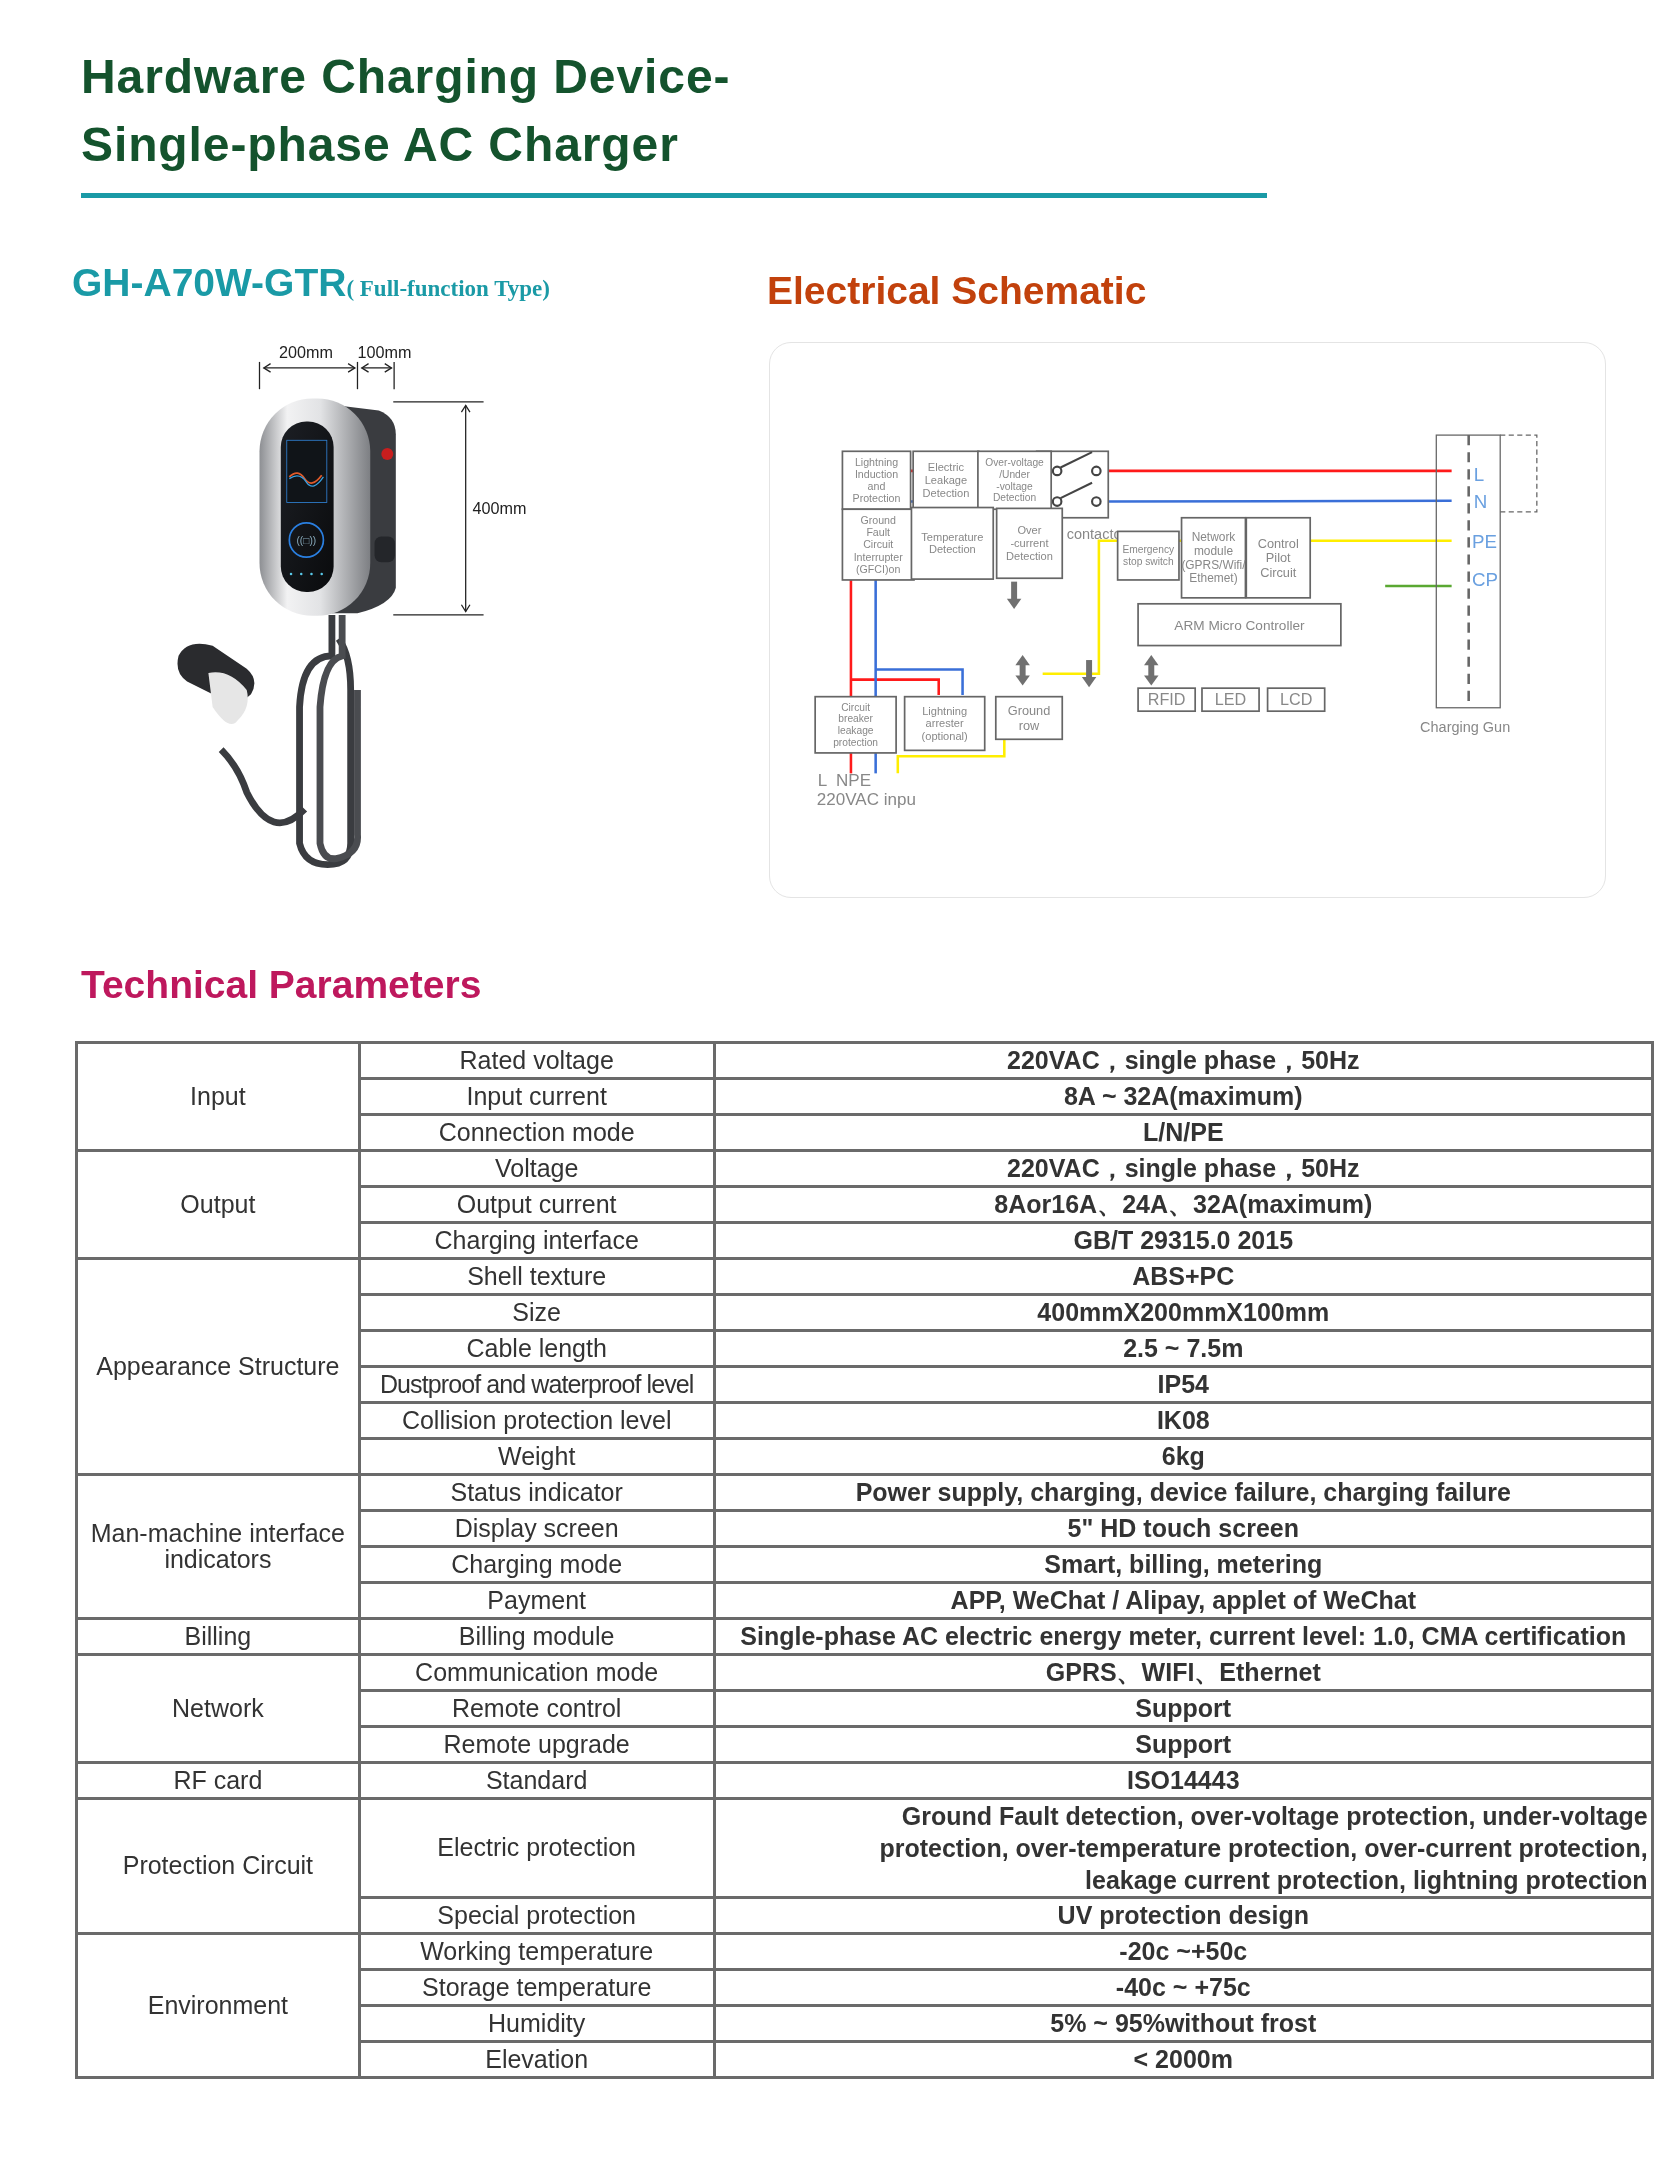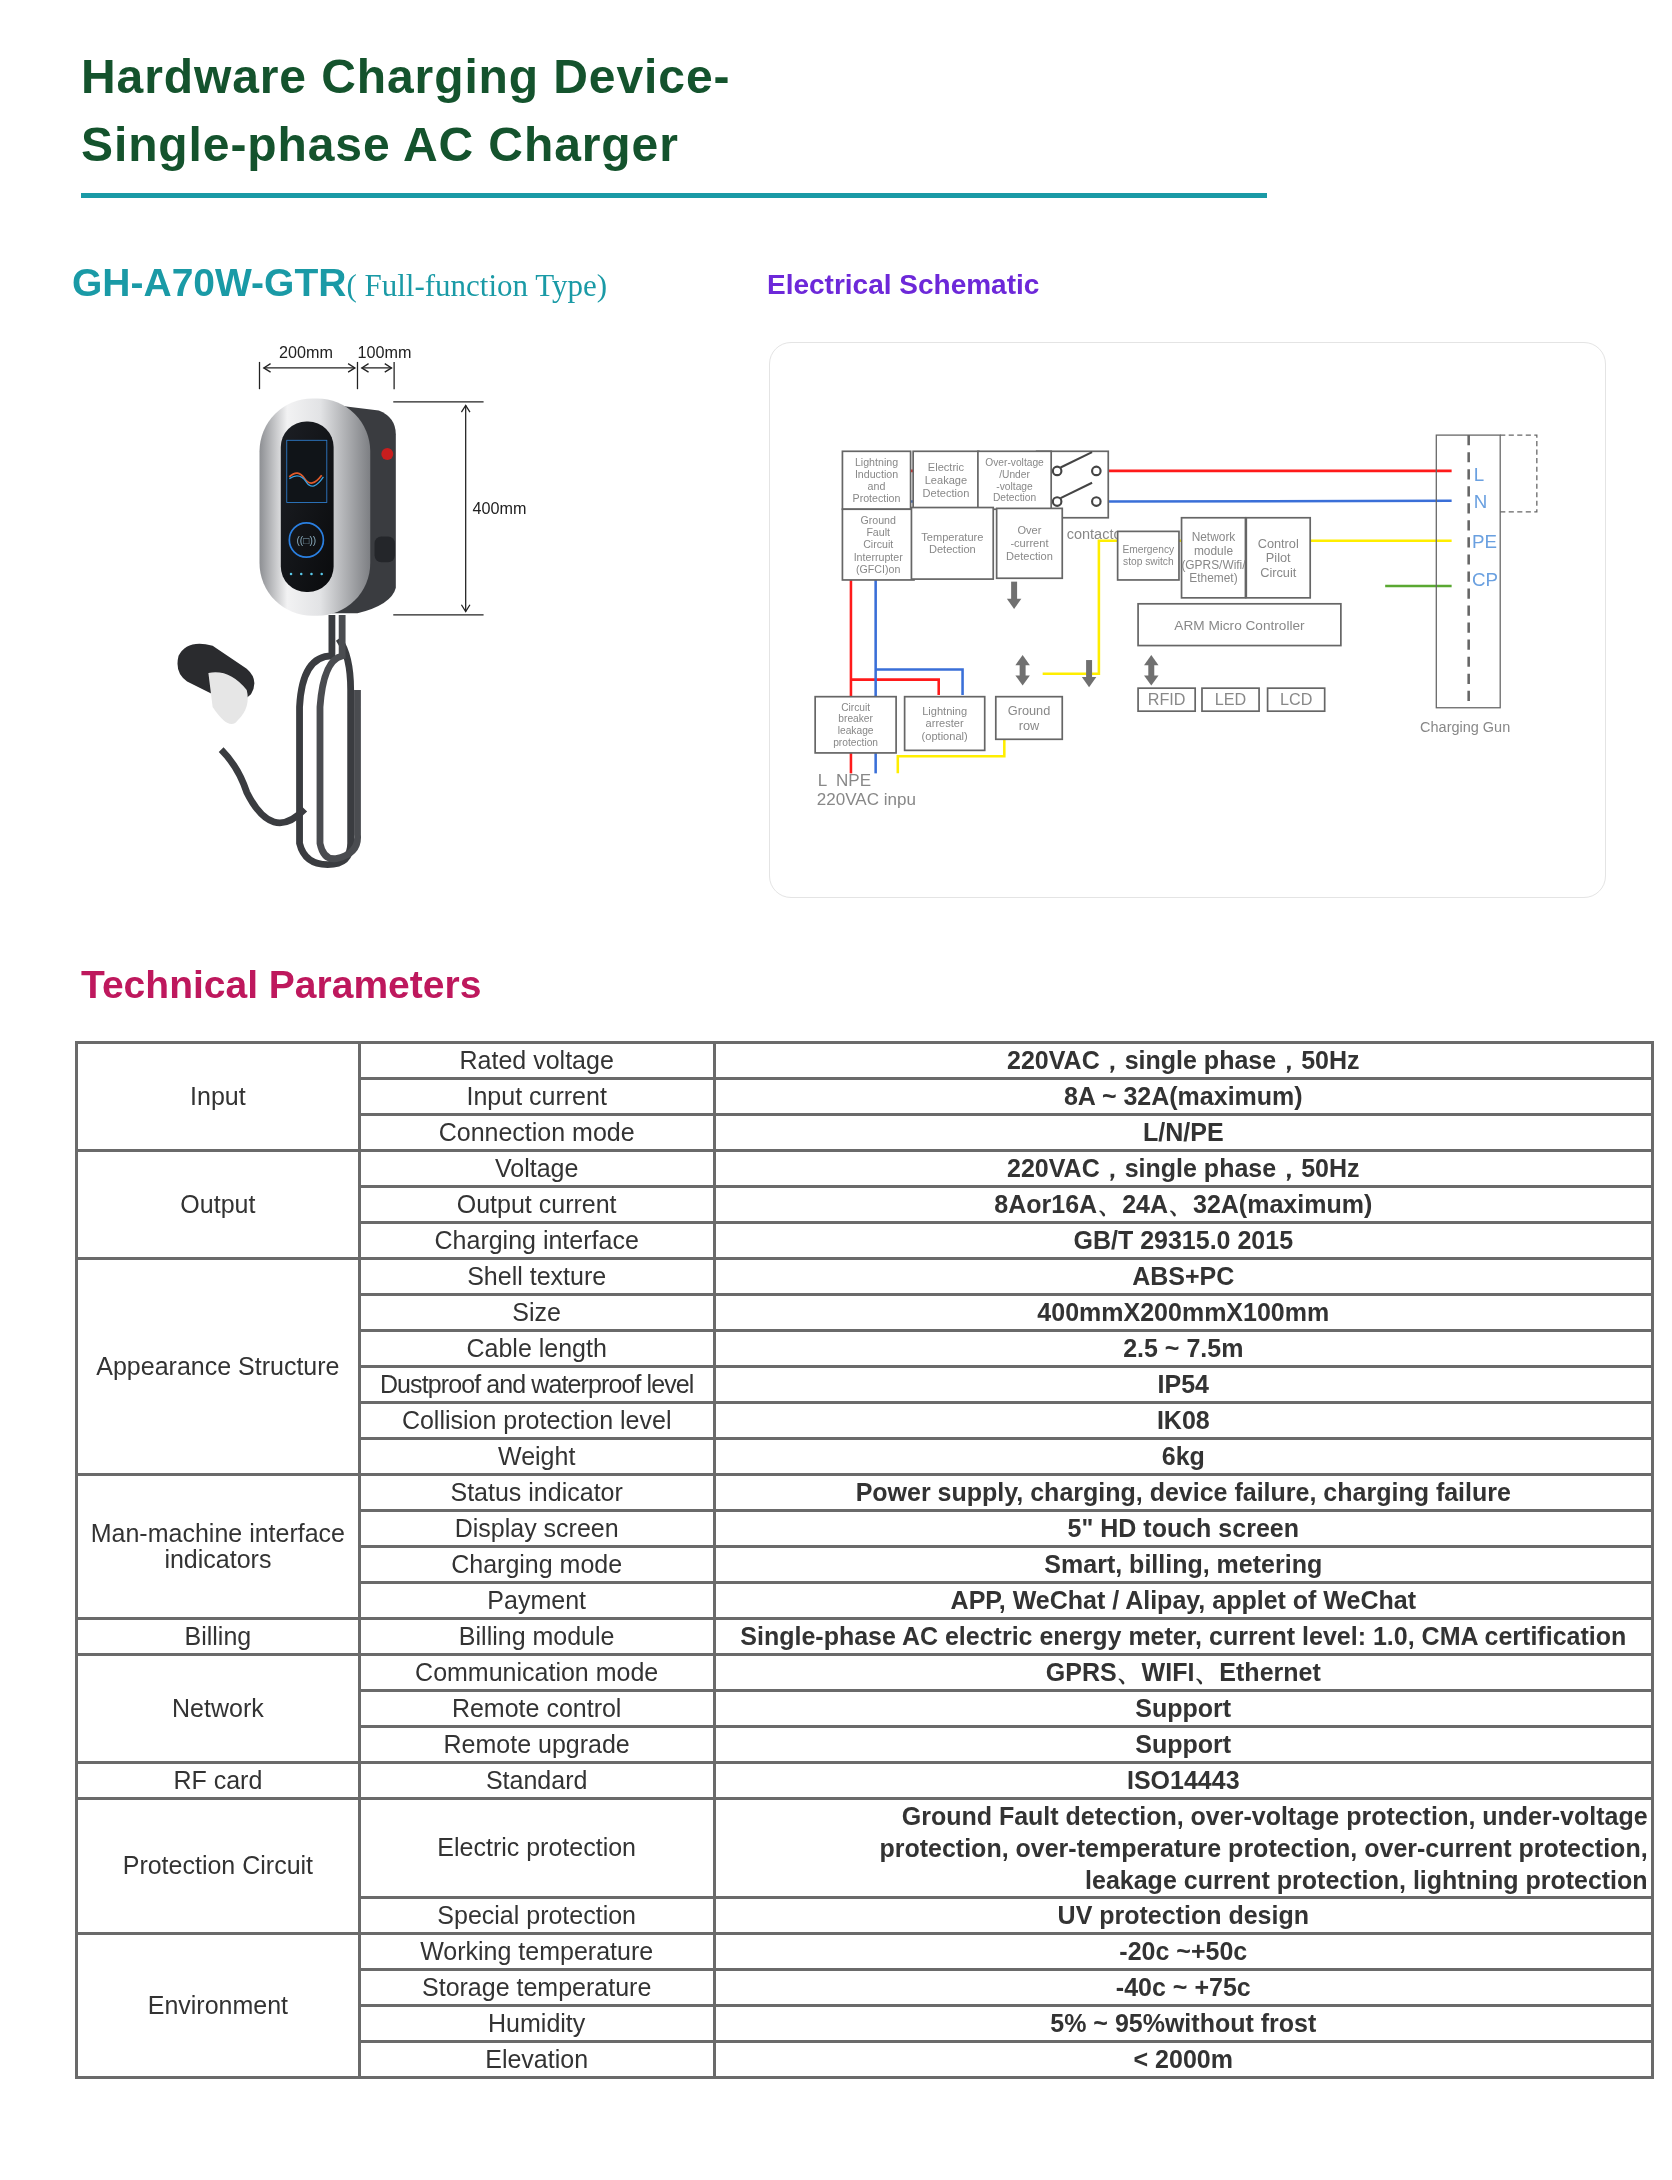--- a/index.html
+++ b/index.html
@@ -4,22 +4,22 @@
 <style>
   html, body { margin: 0; padding: 0; background: #ffffff; }
   body { width: 1673px; height: 2181px; position: relative; overflow: hidden;
          font-family: "Liberation Sans", sans-serif; color: #222; }
   .title { position: absolute; left: 81px; top: 43px; font-size: 48px; font-weight: bold;
            line-height: 68px; letter-spacing: 0.9px; color: #14532d; margin: 0;
            font-family: "Liberation Sans", sans-serif; }
   .title-rule { position: absolute; left: 81px; top: 193px; width: 1186px; height: 5.1px; background: #1a9aa6; }
   .model { position: absolute; left: 72px; top: 261px; font-size: 39px; font-weight: bold; color: #1a9aa6;
            white-space: nowrap; }
-  .model .sub { font-family: "Liberation Serif", serif; font-size: 31px; font-weight: normal; }
-  .schem-title { position: absolute; left: 767px; top: 269px; font-size: 28px; font-weight: bold; color: #6d28d9; white-space: nowrap; }
+  .model .sub { font-family: "Liberation Serif", serif; font-size: 23px; font-weight: bold; }
+  .schem-title { position: absolute; left: 767px; top: 269px; font-size: 39px; font-weight: bold; color: #c2410c; white-space: nowrap; }
 
   .product { position: absolute; left: 153px; top: 332px; width: 426px; height: 554px; }
   .schem-card { position: absolute; left: 769px; top: 342px; width: 835px; height: 554px;
                 border: 1.7px solid #e4e4e4; border-radius: 22px; background: #fff; }
   .schem-card svg { position: absolute; left: 0; top: 0; }
 
   .tp-title { position: absolute; left: 81px; top: 963px; font-size: 39px; font-weight: bold; color: #be185d; margin: 0; }
 
   table.params { position: absolute; left: 75px; top: 1041px; width: 1579px; border-collapse: collapse;
                  font-size: 25px; color: #333; }

